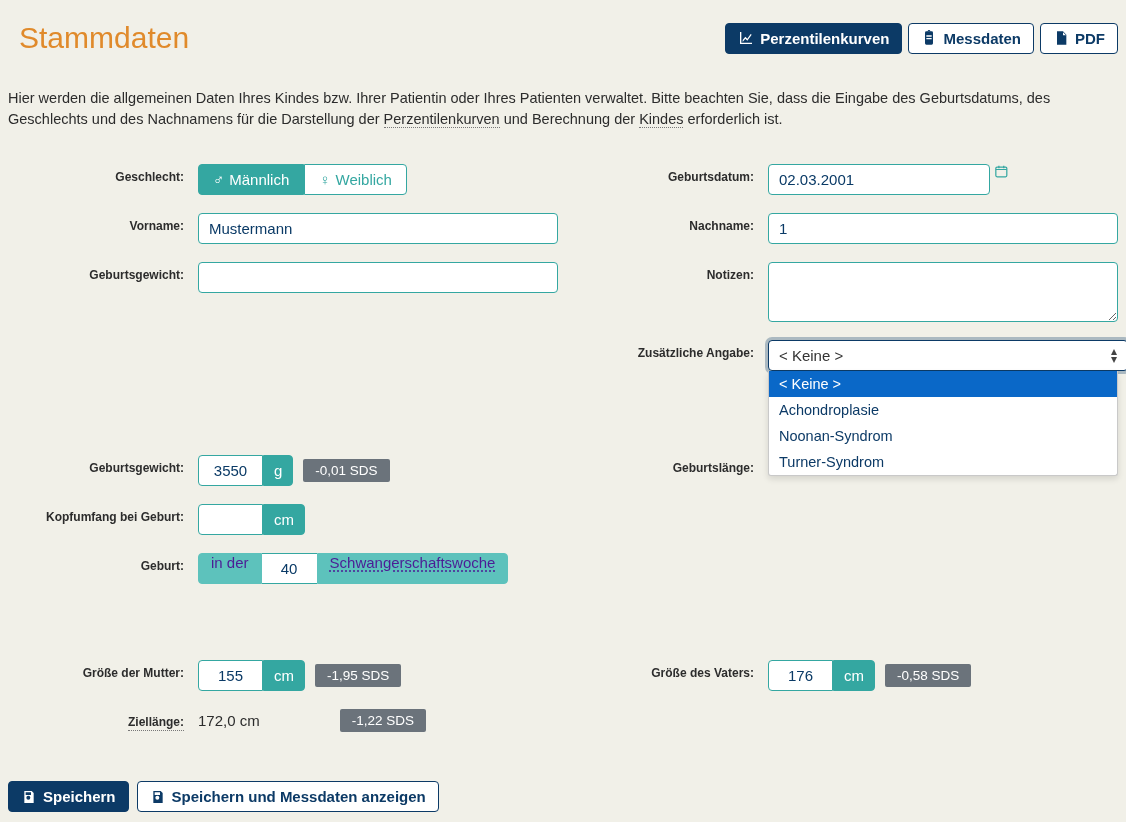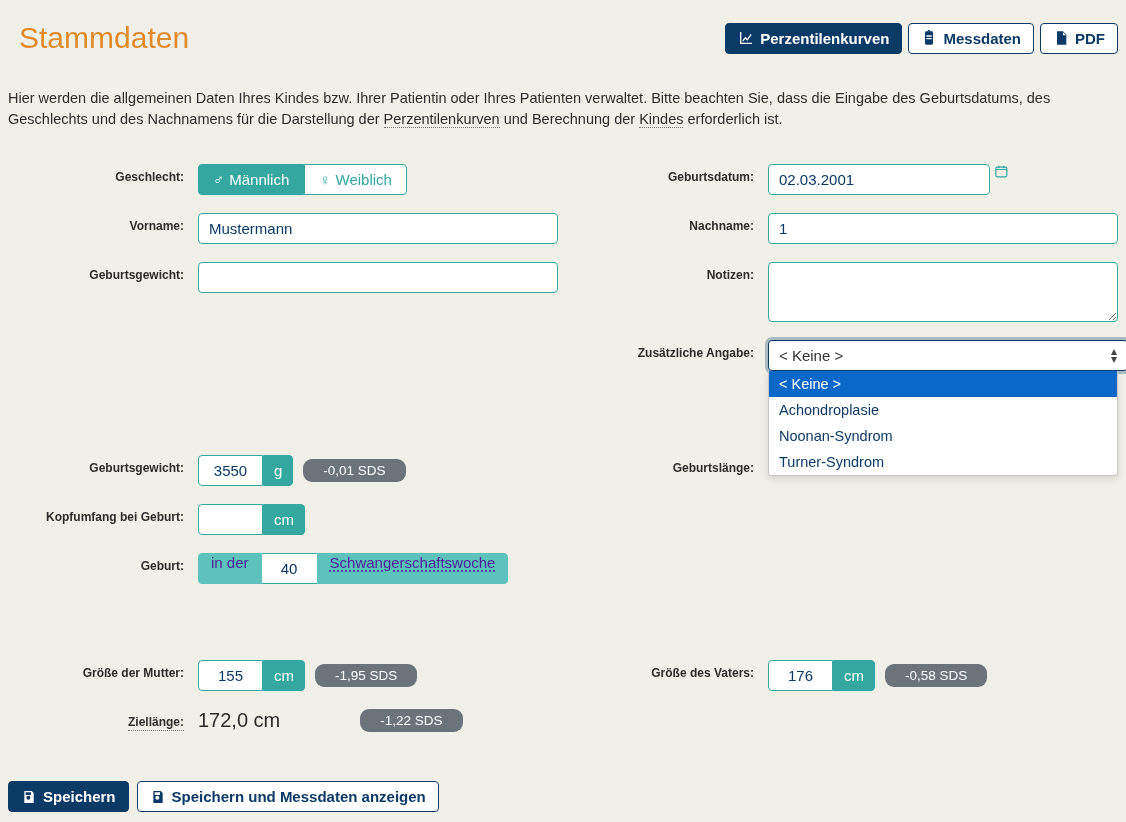--- a/index.html
+++ b/index.html
@@ -85,22 +85,22 @@
   .date-wrap{display:inline-flex;align-items:flex-start;gap:4px}
   .date-input{width:100px}
   .cal-icon{color:var(--teal);width:16px;height:16px}
   .input-group{display:inline-flex}
   .input-group input{width:65px;border-radius:4px 0 0 4px;text-align:center}
   .input-group .unit{
     background:var(--teal);color:#fff;border:1px solid var(--teal);
     padding:6px 10px;border-radius:0 4px 4px 0;font-size:15px;
   }
   .badge{
-    background:var(--grey);color:#fff;border-radius:9px;
-    padding:4px 20px;font-size:13.5px
+    background:var(--grey);color:#fff;border-radius:2px;
+    padding:4px 12px;font-size:13.5px
   }
   .pregnancy-group{display:inline-flex}
   .pregnancy-group .lead,.pregnancy-group .trail{
     background:var(--teal-light);color:#4c1d95;border:1px solid var(--teal-light);
     padding:0 12px;font-size:15px
   }
   .pregnancy-group .lead{border-radius:4px 0 0 4px}
   .pregnancy-group input{width:55px;border-radius:0;text-align:center;border-left:none;border-right:none}
   .pregnancy-group .trail{border-radius:0 4px 4px 0;text-decoration:underline dotted;text-underline-offset:3px}
   
@@ -110,21 +110,21 @@
     border-top:none;border-radius:0 0 3px 3px;
     box-shadow:0 3px 6px rgba(0,0,0,.12);
     width:350px;
     z-index:10;
   }
   .dropdown div{padding:5px 10px;color:var(--navy);cursor:pointer}
   .dropdown div.sel{background:#0a68c8;color:#fff}
   .relwrap{position:relative;width:386px}
   .footer-btns{margin-top:49px;display:flex;gap:8px}
   .full-input{width:345px}
-  .ziel{font-size:20px}
+  .ziel{font-size:15px}
   .ziel-label{border-bottom:1px dotted #777;padding-bottom:1px}
 </style>
 </head>
 <body>
 
 <div class="header">
   <h1>Stammdaten</h1>
   <div class="btn-row">
     <button class="btn btn-primary">
       <span class="icon">

